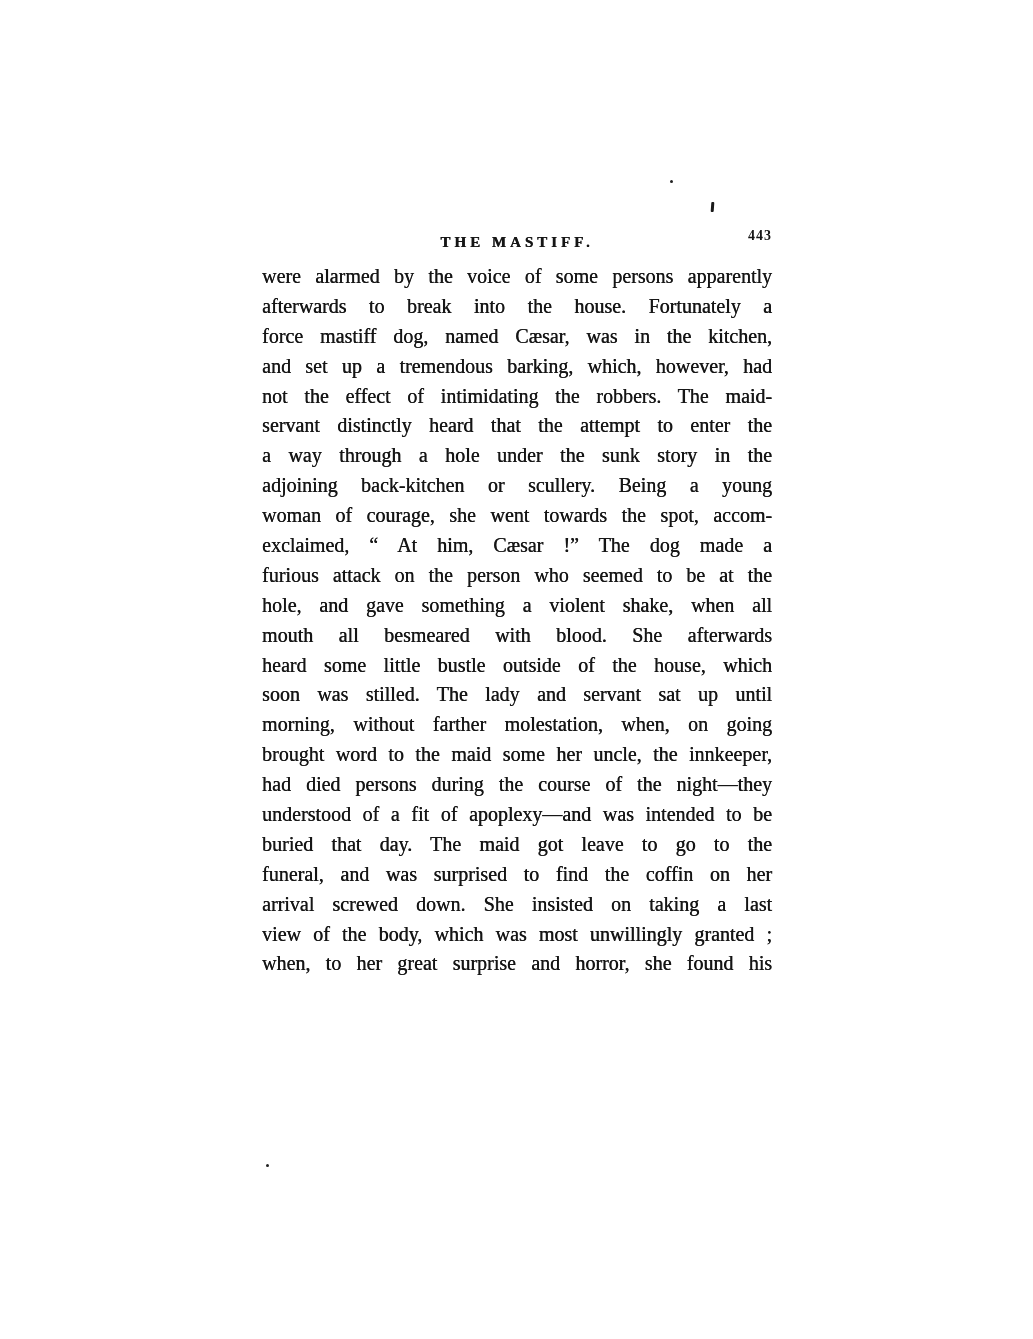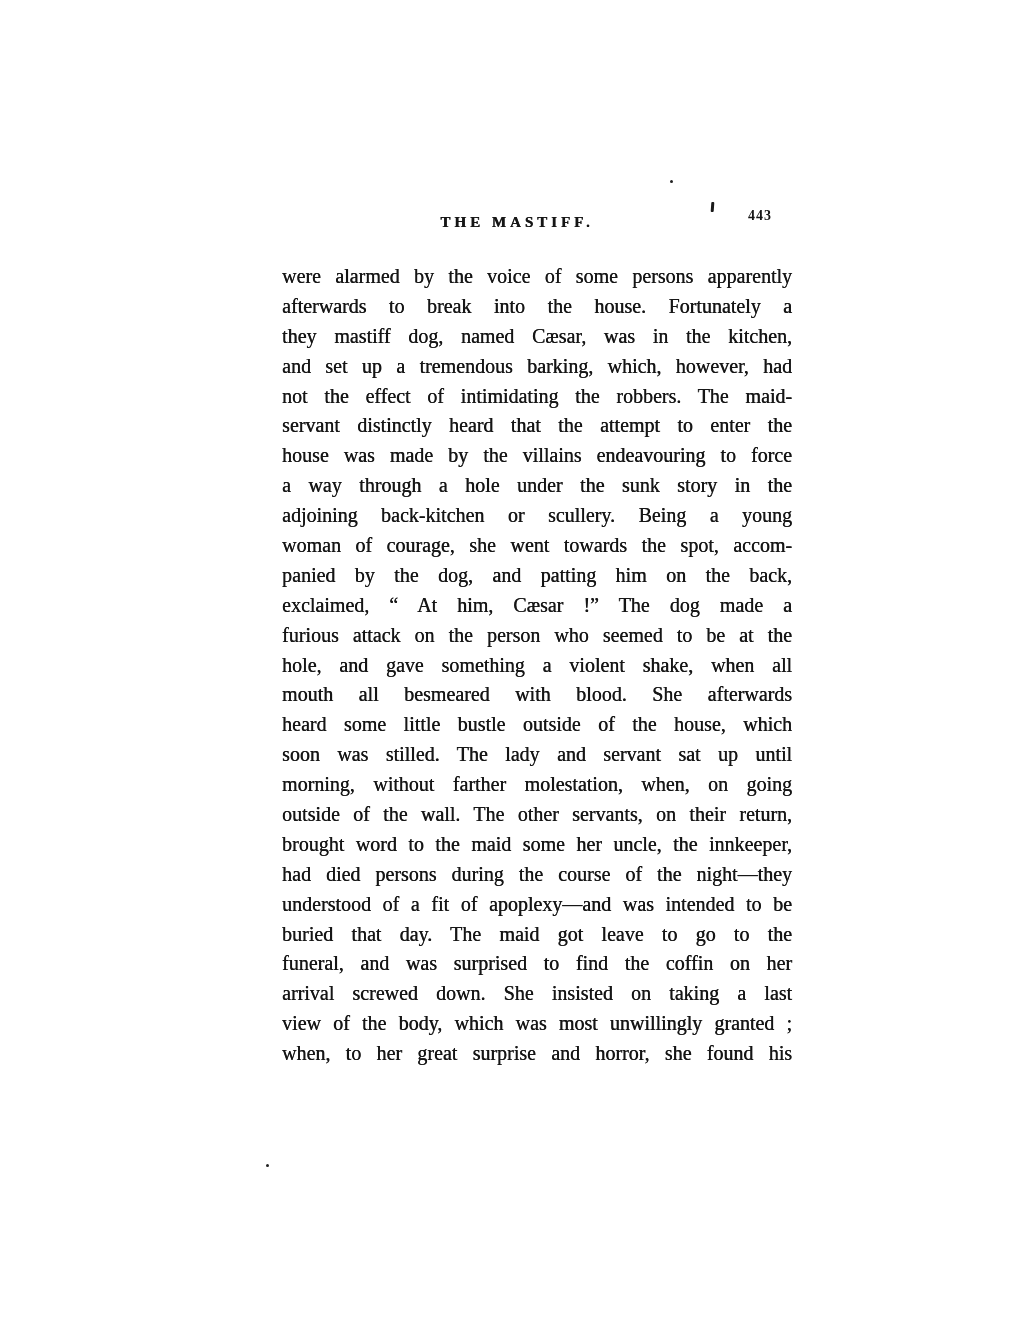--- a/index.html
+++ b/index.html
@@ -11,21 +11,21 @@
     position: relative;
     width: 1033px;
     height: 1339px;
     background: #ffffff;
     font-family: "Liberation Serif", serif;
     color: #161616;
     overflow: hidden;
   }
   .running-head {
     position: absolute;
-    top: 212px;
+    top: 232px;
     left: 262px;
     width: 510px;
     height: 24px;
   }
   .head-title {
     position: absolute;
     left: 0;
     right: 0;
     top: 2px;
     text-align: center;
@@ -41,21 +41,20 @@
     top: -4px;
     font-size: 14px;
     font-weight: bold;
     letter-spacing: 1px;
   }
   .body-text {
     position: absolute;
     top: 262px;
     left: 262px;
     width: 510px;
-    margin-left: 20px;
   }
   .line {
     font-size: 20px;
     line-height: 29.9px;
     height: 29.9px;
     text-align: justify;
     text-align-last: justify;
     white-space: nowrap;
     text-shadow: 0.35px 0 0 currentColor;
     overflow: visible;
@@ -89,37 +88,34 @@
     <div class="head-title">THE MASTIFF.</div>
     <div class="page-number">443</div>
   </div>
 
   <span class="artifact-dot dot-top"></span>
   <span class="ink-tick"></span>
 
   <div class="body-text">
       <div class="line">were alarmed by the voice of some persons apparently</div>
       <div class="line">afterwards to break into the house.  Fortunately a</div>
-      <div class="line">they mastiff dog, named Cæsar, was in the kitchen,</div>
+      <div class="line">force mastiff dog, named Cæsar, was in the kitchen,</div>
       <div class="line">and set up a tremendous barking, which, however, had</div>
       <div class="line">not the effect of intimidating the robbers.  The maid-</div>
       <div class="line">servant distinctly heard that the attempt to enter the</div>
-      <div class="line">house was made by the villains endeavouring to force</div>
       <div class="line">a way through a hole under the sunk story in the</div>
       <div class="line">adjoining back-kitchen or scullery.  Being a young</div>
       <div class="line">woman of courage, she went towards the spot, accom-</div>
-      <div class="line">panied by the dog, and patting him on the back,</div>
       <div class="line">exclaimed, “ At him, Cæsar !”  The dog made a</div>
       <div class="line">furious attack on the person who seemed to be at the</div>
       <div class="line">hole, and gave something a violent shake, when all</div>
       <div class="line">mouth all besmeared with blood.  She afterwards</div>
       <div class="line">heard some little bustle outside of the house, which</div>
       <div class="line">soon was stilled.  The lady and servant sat up until</div>
       <div class="line">morning, without farther molestation, when, on going</div>
-      <div class="line">outside of the wall.  The other servants, on their return,</div>
       <div class="line">brought word to the maid some her uncle, the innkeeper,</div>
       <div class="line">had died persons during the course of the night—they</div>
       <div class="line">understood of a fit of apoplexy—and was intended to be</div>
       <div class="line">buried that day.  The maid got leave to go to the</div>
       <div class="line">funeral, and was surprised to find the coffin on her</div>
       <div class="line">arrival screwed down.  She insisted on taking a last</div>
       <div class="line">view of the body, which was most unwillingly granted ;</div>
       <div class="line">when, to her great surprise and horror, she found his</div>
     </div>
 

